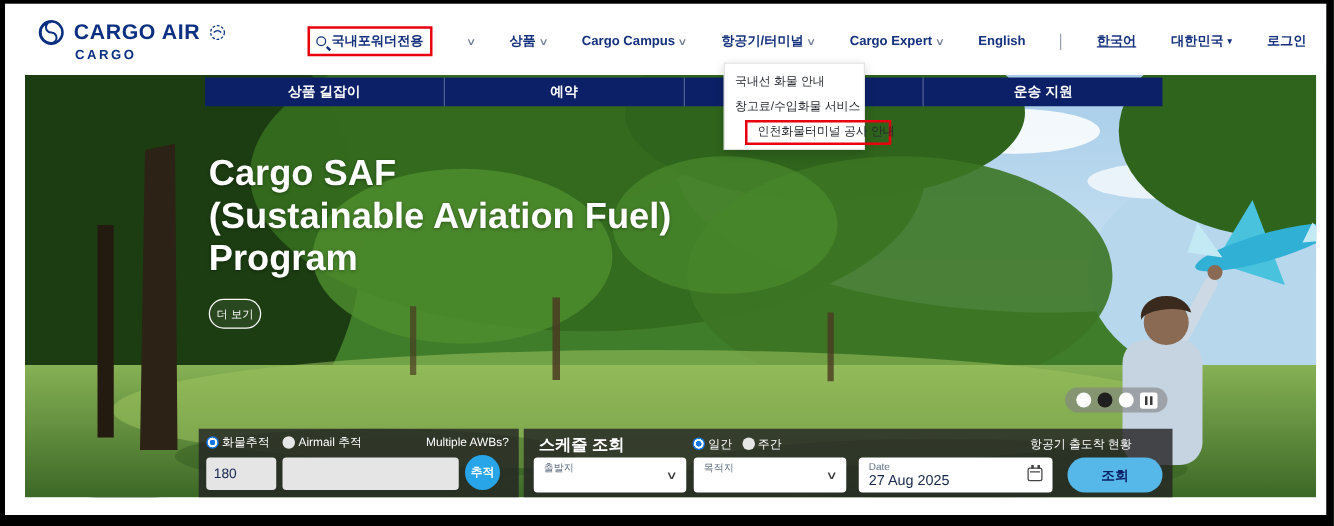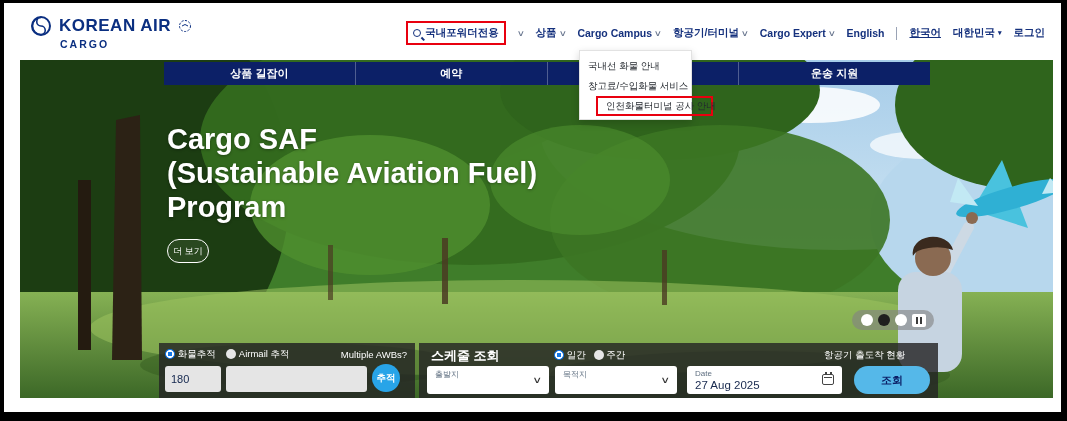--- a/index.html
+++ b/index.html
@@ -5,21 +5,21 @@
   * { margin:0; padding:0; box-sizing:border-box; }
   body { width:1067px; height:421px; background:#000; font-family:"Liberation Sans", sans-serif; position:relative; }
   .page { position:absolute; left:4px; top:3px; width:1057px; height:409px; background:#fff; overflow:hidden; }
 
   
   .header { position:absolute; left:0; top:0; width:100%; height:54px; background:#fff; }
   .logo { position:absolute; left:26px; top:12px; }
   .logo-row { display:flex; align-items:center; gap:7px; }
   .brand { color:#0b2f81; font-size:17px; font-weight:bold; letter-spacing:.5px; }
   .cargo-sub { color:#0b2f81; font-size:10.5px; font-weight:bold; letter-spacing:2px; margin:1px 0 0 30px; }
-  .utility { position:absolute; right:16px; top:18px; display:flex; align-items:center; gap:12px; color:#15317d; font-size:10.5px; font-weight:bold; white-space:nowrap; }
+  .utility { position:absolute; right:16px; top:18px; display:flex; align-items:center; gap:28px; color:#15317d; font-size:10.5px; font-weight:bold; white-space:nowrap; }
   .util-item { display:flex; align-items:center; gap:3px; cursor:pointer; }
   .chev { color:#6b7890; font-size:8px; font-weight:normal; transform:scaleX(1.4); }
   .caret { color:#15317d; font-size:7px; }
   .red-box-1 { display:flex; align-items:center; gap:4px; border:2px solid #e8000f; padding:3px 5px; }
   .search-icon { width:8px; height:8px; border:1.5px solid #15317d; border-radius:50%; position:relative; display:inline-block; }
   .search-icon::after { content:""; position:absolute; width:4px; height:1.5px; background:#15317d; transform:rotate(45deg); left:7px; top:8px; }
   .divider-v { width:1px; height:13px; background:#9aa3b5; }
   .underlined { text-decoration:underline; }
 
   
@@ -71,21 +71,21 @@
 
 <div class="page">
 
   <div class="header">
     <div class="logo">
       <div class="logo-row">
         <svg width="22" height="22" viewBox="0 0 22 22">
           <circle cx="11" cy="11" r="9" fill="none" stroke="#0b2f81" stroke-width="2"></circle>
           <path d="M2.5,11 a8.5,8.5 0 0 1 8.5,-8.5 a4.25,4.25 0 0 0 0,8.5 a4.25,4.25 0 0 1 0,8.5 a8.5,8.5 0 0 1 -8.5,-8.5" fill="none" stroke="#0b2f81" stroke-width="1.6"></path>
         </svg>
-        <span class="brand">KOREAN AIR</span>
+        <span class="brand">CARGO AIR</span>
         <svg width="14" height="14" viewBox="0 0 14 14">
           <circle cx="7" cy="7" r="5.5" fill="none" stroke="#0b2f81" stroke-width="1" stroke-dasharray="2.2 1.4"></circle>
           <path d="M4,7 q3,-3 6,0" fill="none" stroke="#0b2f81" stroke-width="1"></path>
         </svg>
       </div>
       <div class="cargo-sub">CARGO</div>
     </div>
 
     <div class="utility">
       <span class="red-box-1">

